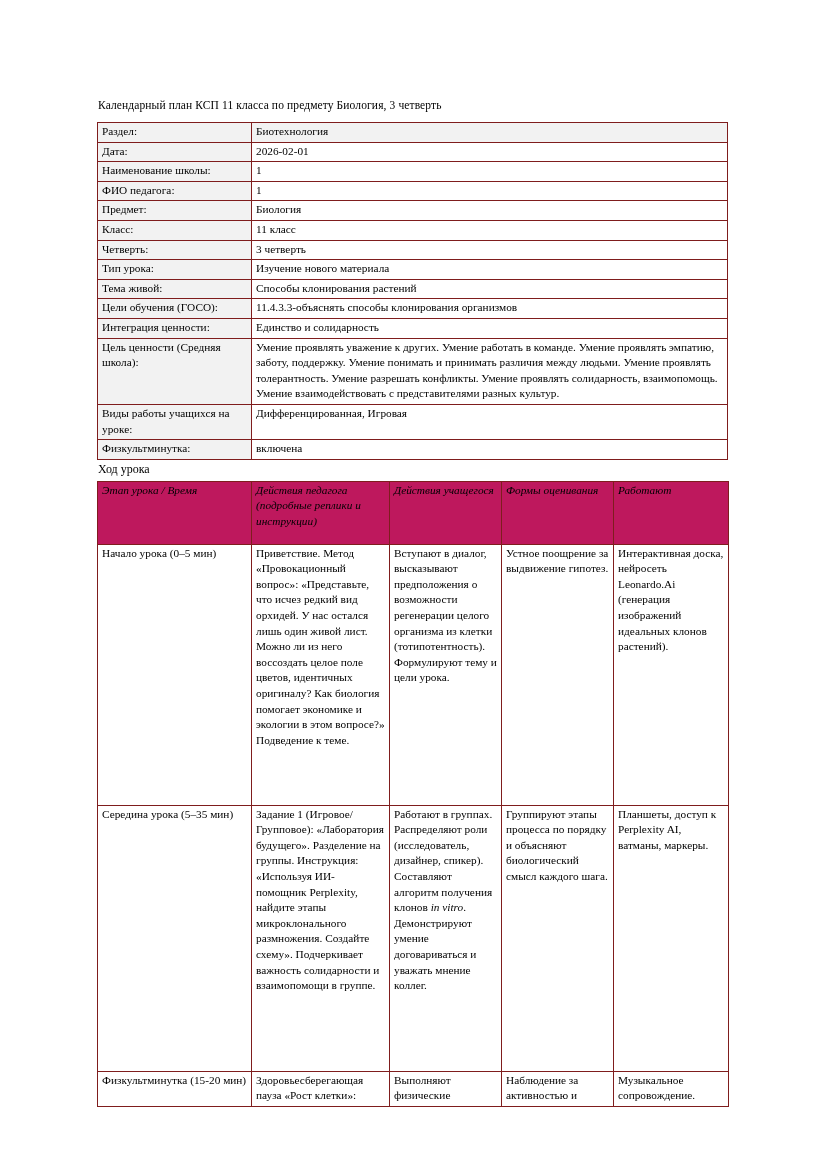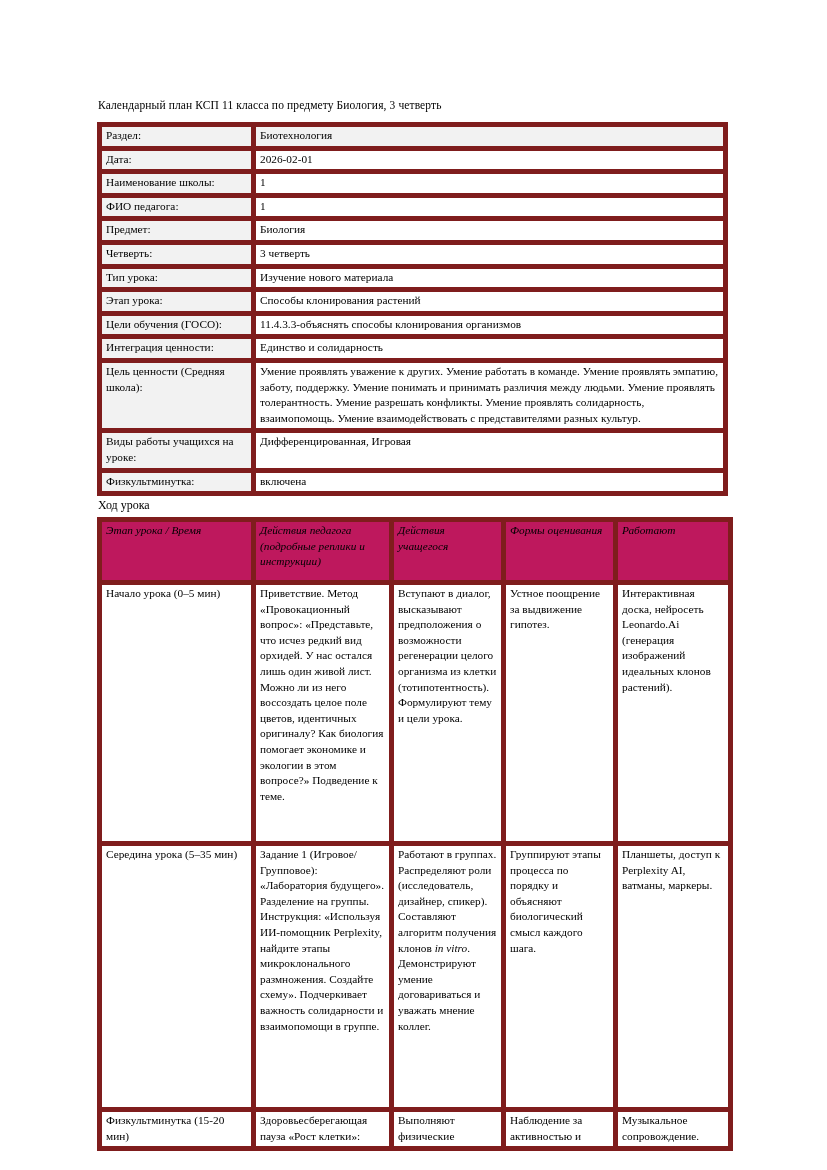--- a/index.html
+++ b/index.html
@@ -28,21 +28,21 @@
     margin: 0 0 9px 1px;
     white-space: nowrap;
     letter-spacing: 0.01em;
   }
   table.doc-table {
     border-collapse: collapse;
     width: 631px;
     table-layout: fixed;
   }
   table.doc-table td, table.doc-table th {
-    border: 5px solid #7f1d1d;
+    border: 1px solid #7f1d1d;
     padding: 1px 4px 2px 4px;
     vertical-align: top;
     font-size: 11.3px;
     line-height: 15.6px;
     font-weight: normal;
     text-align: left;
     word-wrap: break-word;
     overflow-wrap: break-word;
     hyphens: none;
   }
@@ -107,29 +107,33 @@
       </tr>
       <tr>
         <td class="lbl">ФИО педагога:</td>
         <td class="val">1</td>
       </tr>
       <tr>
         <td class="lbl">Предмет:</td>
         <td class="val">Биология</td>
       </tr>
       <tr>
+        <td class="lbl">Класс:</td>
+        <td class="val">11 класс</td>
+      </tr>
+      <tr>
         <td class="lbl">Четверть:</td>
         <td class="val">3 четверть</td>
       </tr>
       <tr>
         <td class="lbl">Тип урока:</td>
         <td class="val">Изучение нового материала</td>
       </tr>
       <tr>
-        <td class="lbl">Этап урока:</td>
+        <td class="lbl">Тема живой:</td>
         <td class="val">Способы клонирования растений</td>
       </tr>
       <tr>
         <td class="lbl">Цели обучения (ГОСО):</td>
         <td class="val">11.4.3.3-объяснять способы клонирования организмов</td>
       </tr>
       <tr>
         <td class="lbl">Интеграция ценности:</td>
         <td class="val">Единство и солидарность</td>
       </tr>

